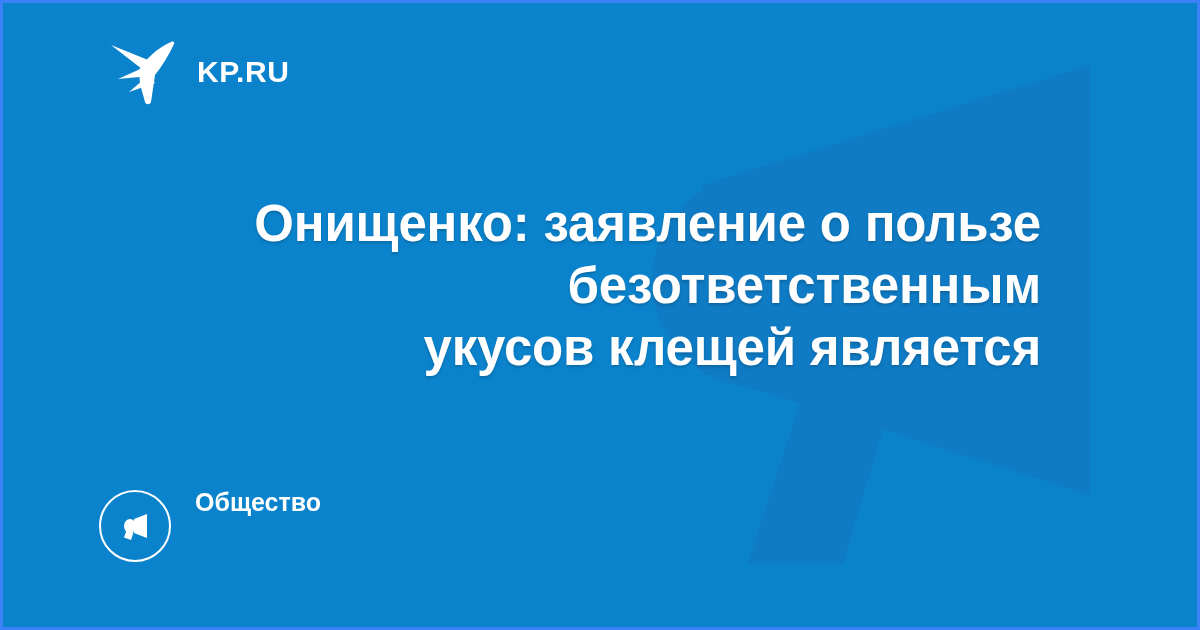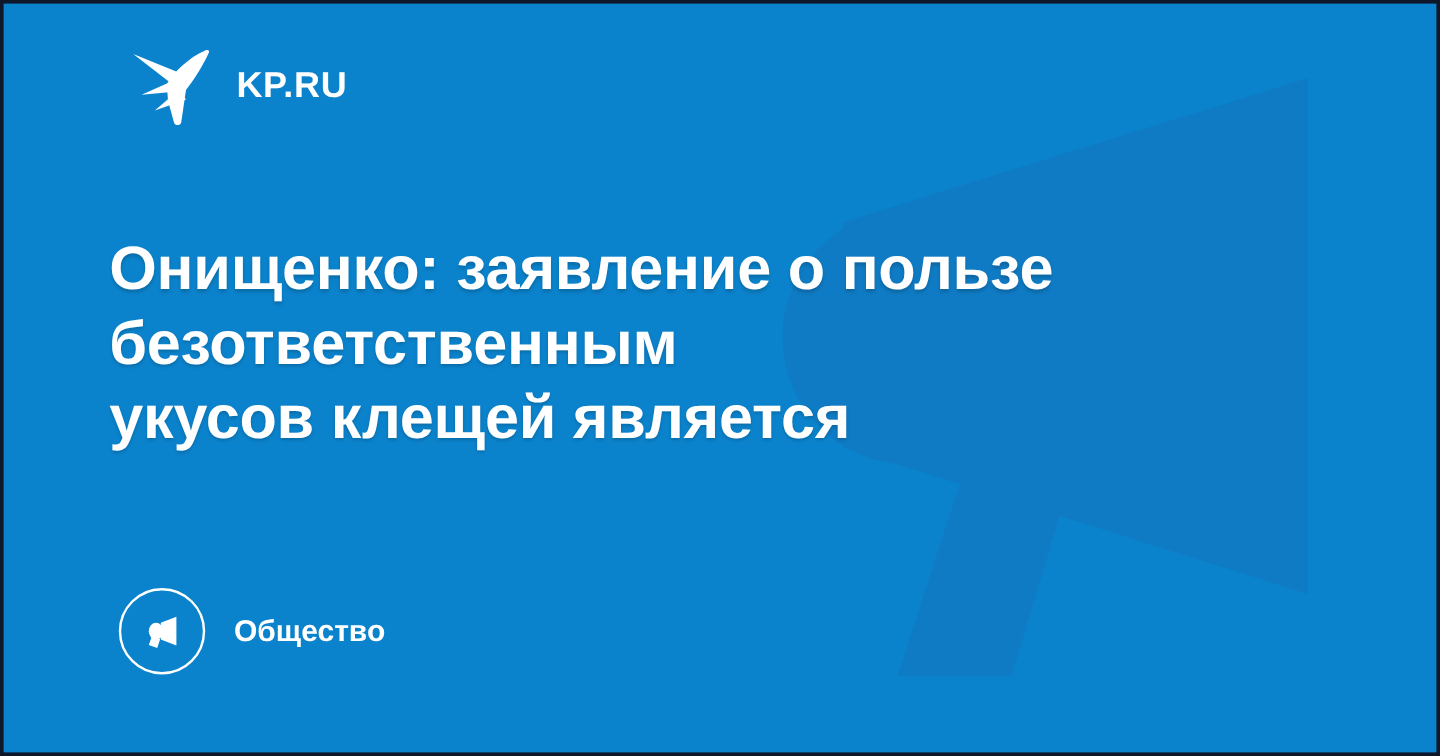--- a/index.html
+++ b/index.html
@@ -5,21 +5,21 @@
   html, body {
     margin: 0;
     padding: 0;
     background: #ffffff;
   }
   #canvas {
     position: relative;
     width: 1200px;
     height: 630px;
     overflow: hidden;
-    background: #0f172a;
+    background: #3b82f6;
     font-family: "Liberation Sans", "DejaVu Sans", sans-serif;
   }
   
   #plate {
     position: absolute;
     left: 3px;
     top: 3px;
     right: 3px;
     bottom: 3px;
     background: #0b83cc;
@@ -59,28 +59,27 @@
     left: 88px;
     top: 190px;
     width: 950px;
     color: #ffffff;
     font-size: 51px;
     font-weight: 700;
     line-height: 62px;
     letter-spacing: -0.2px;
     text-shadow: 0 2px 3px rgba(0,0,0,0.18);
   }
-  #headline .hl-line { display: block; white-space: nowrap; }
+  #headline .hl-line { display: block; white-space: nowrap; text-align: right; }
   
   #category {
     position: absolute;
     left: 96px;
     top: 487px;
     display: flex;
-    align-items: center;
     gap: 24px;
   }
   #category-circle {
     width: 72px;
     height: 72px;
     border: 2px solid #ffffff;
     border-radius: 50%;
     box-sizing: border-box;
     display: flex;
     align-items: center;

